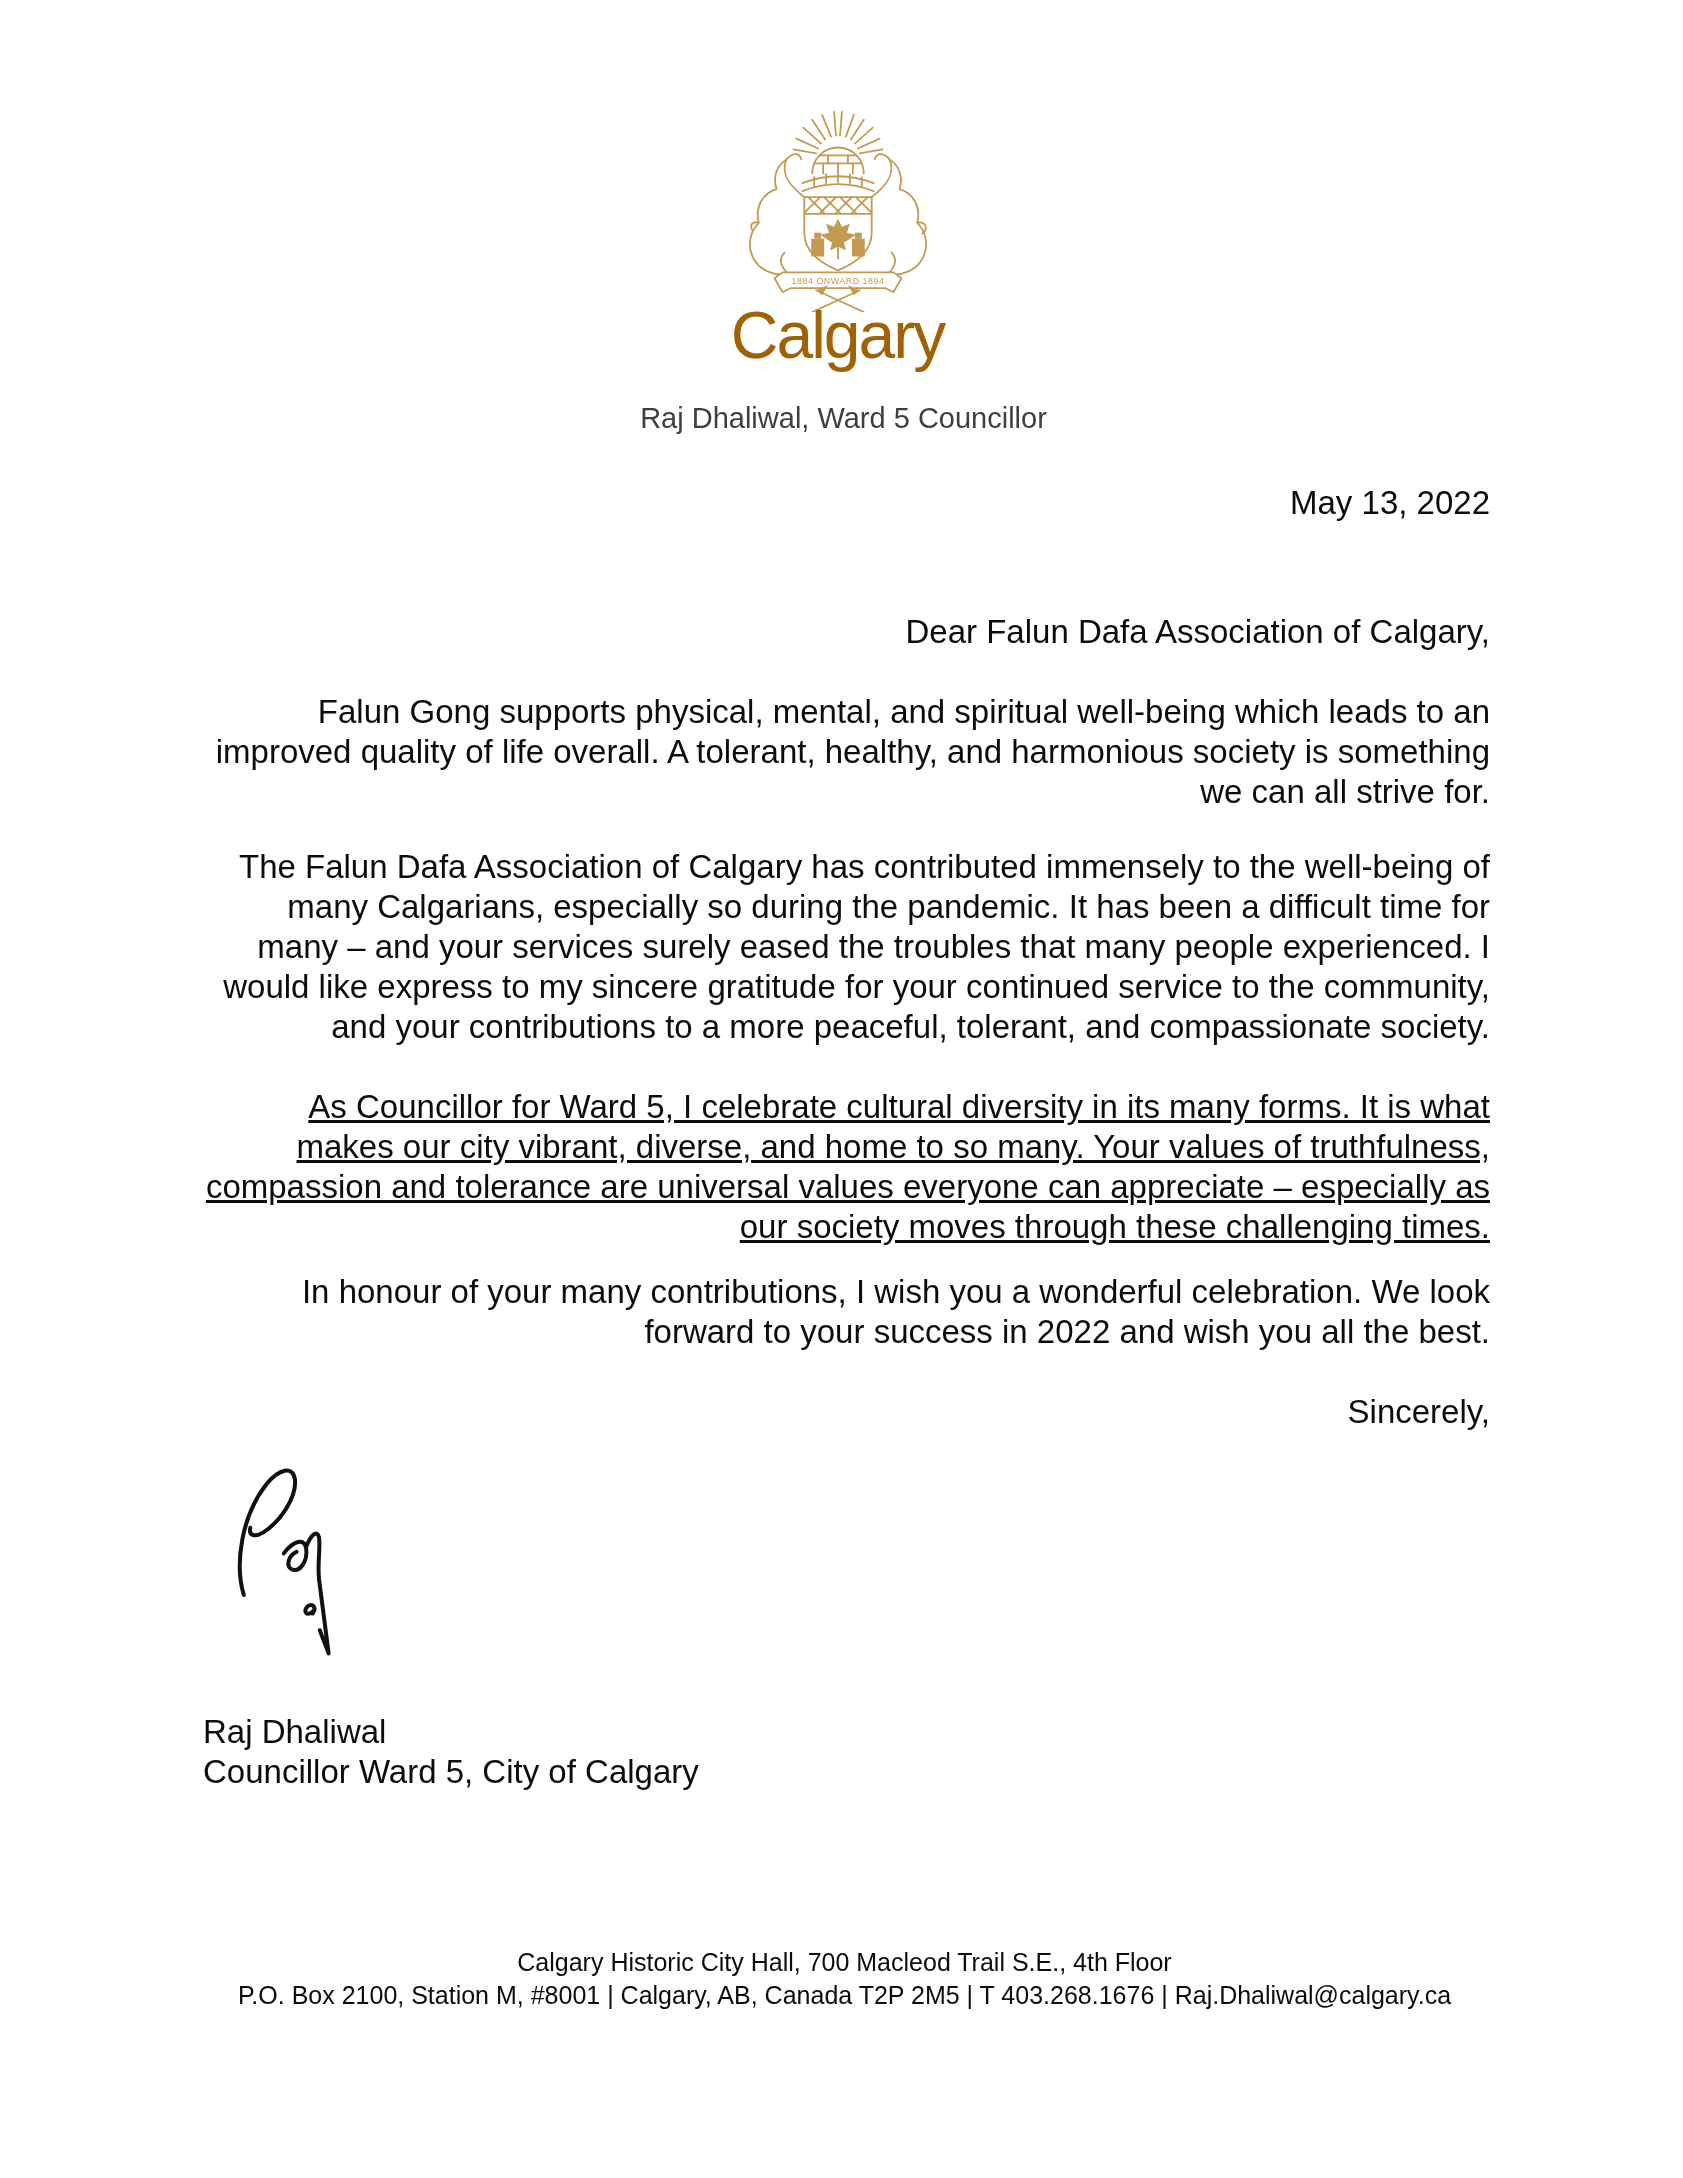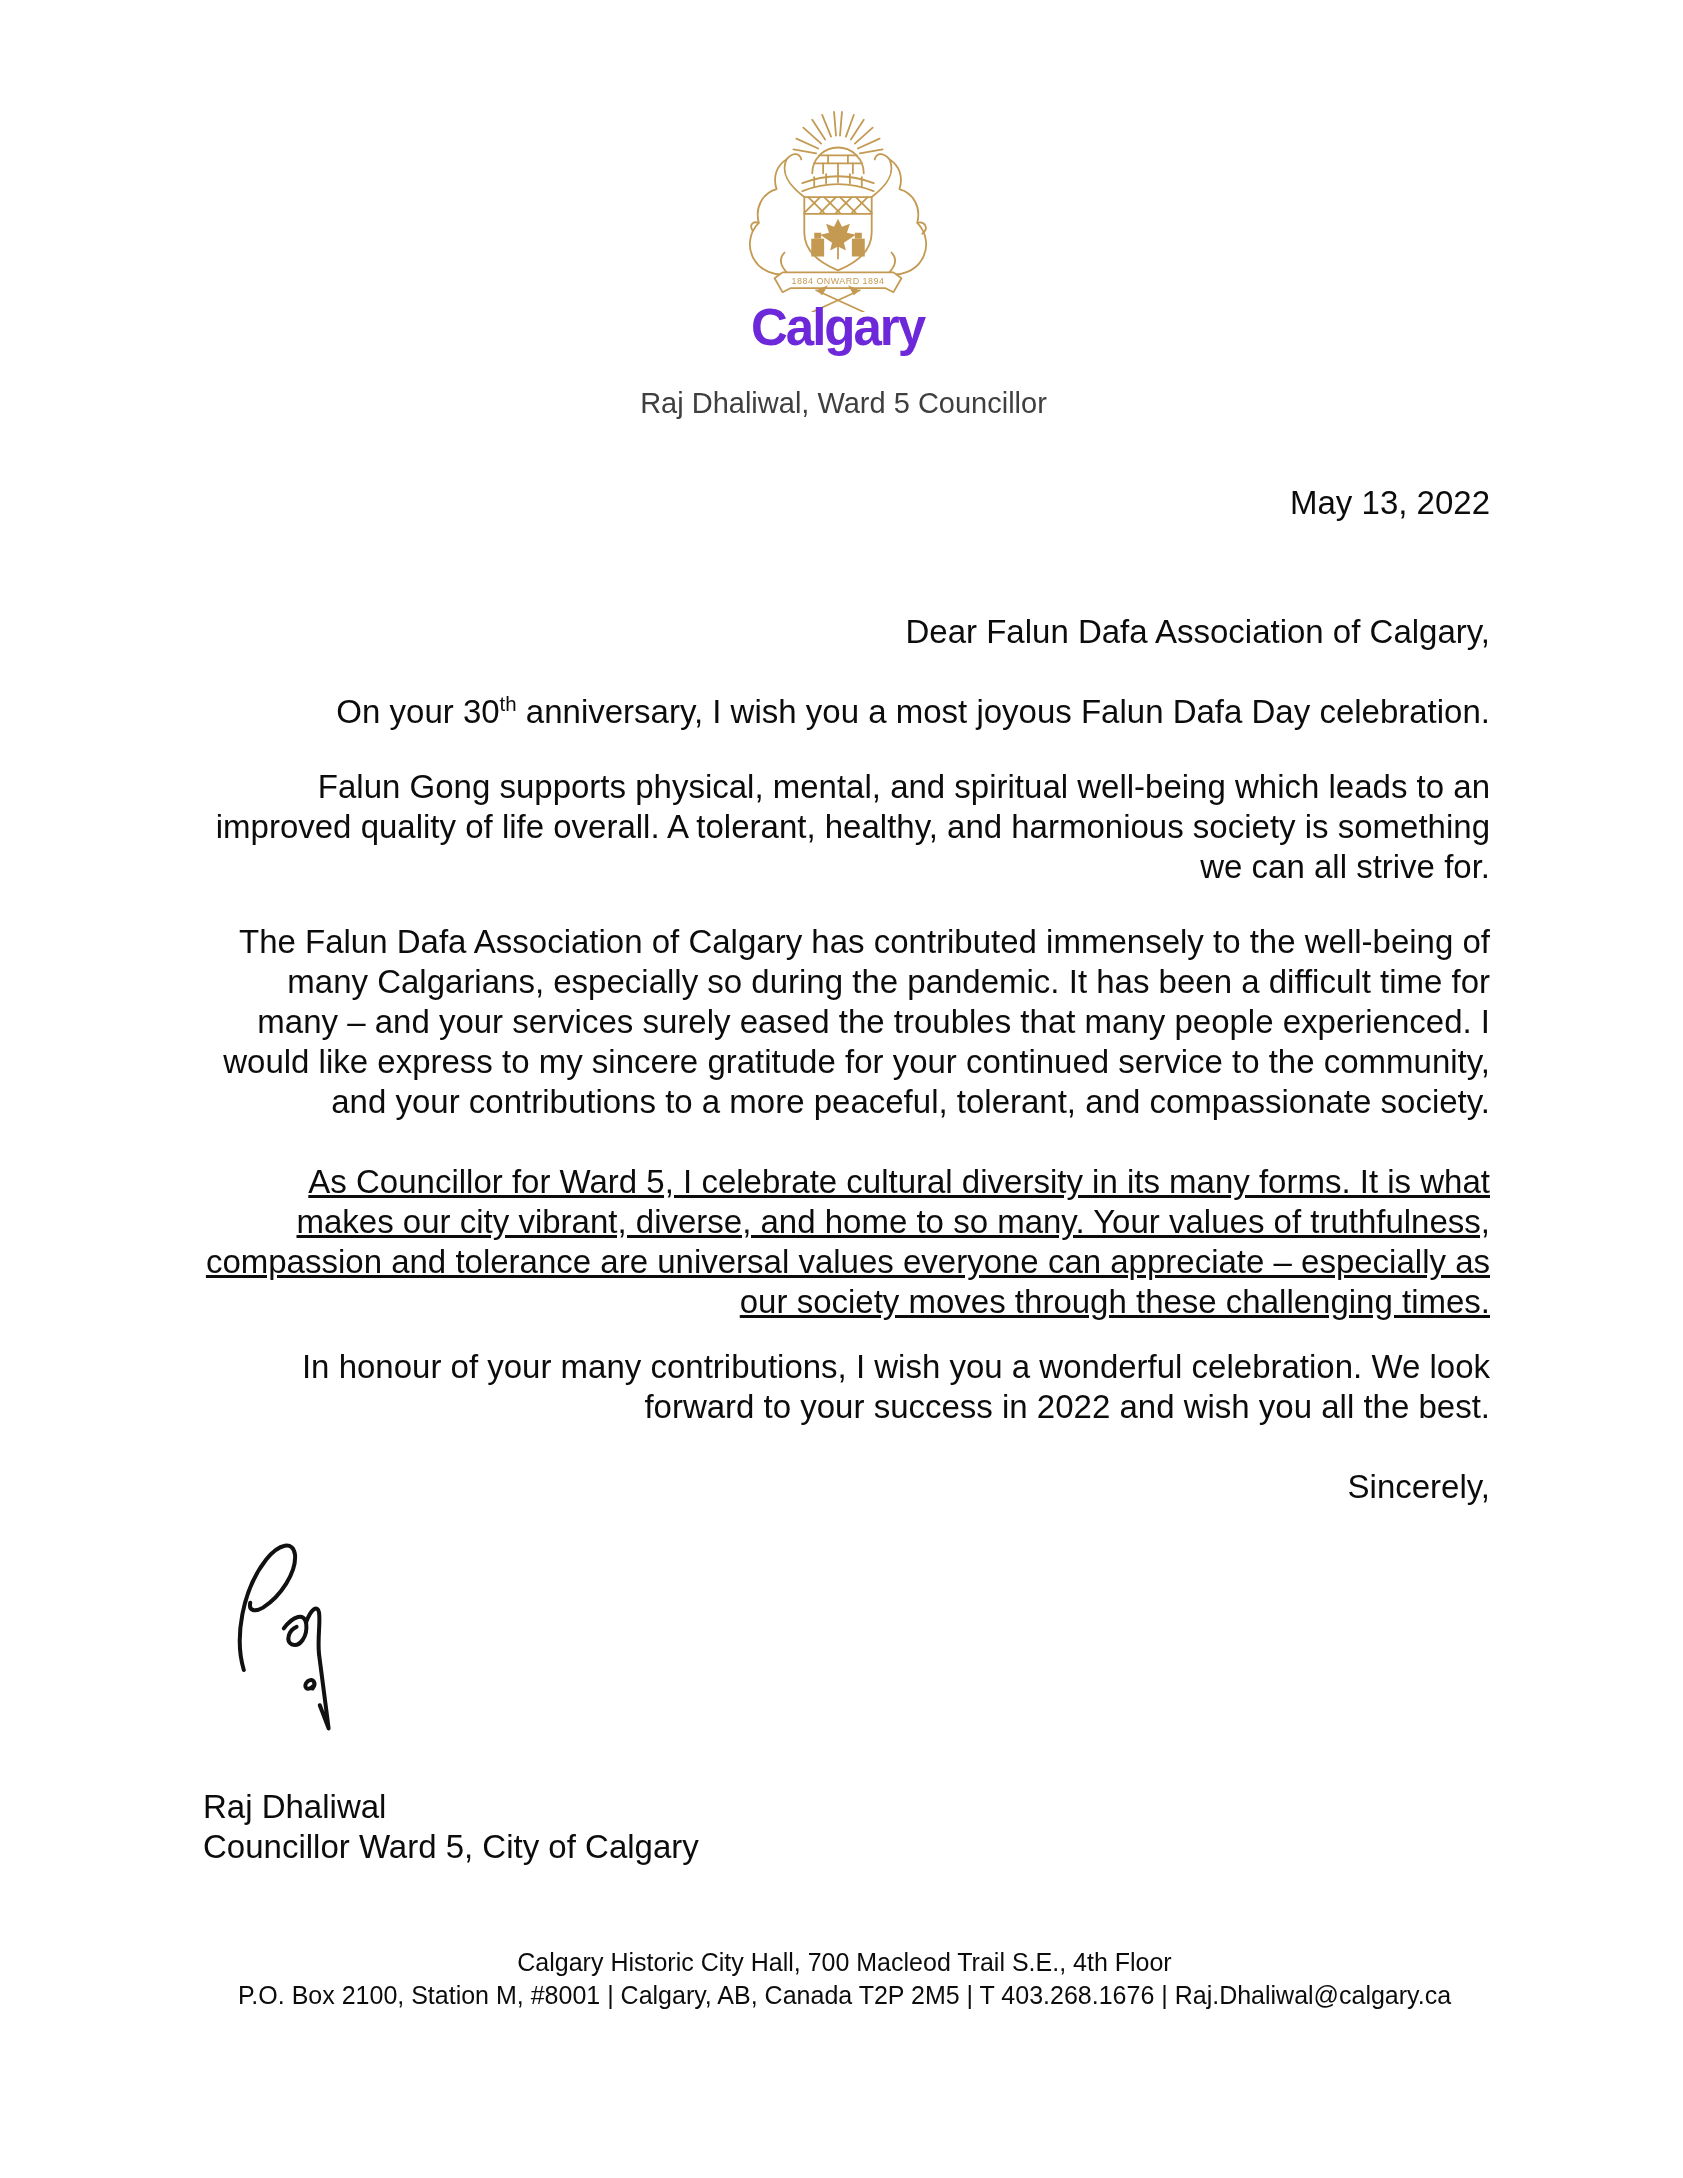--- a/index.html
+++ b/index.html
@@ -21,24 +21,24 @@
     right: 8px;
     text-align: center;
   }
   .crest {
     display: block;
     margin: 0 auto;
     width: 238px;
     height: 218px;
   }
   .wordmark {
-    font-size: 51px;
-    font-weight: 700;
+    font-size: 66px;
+    font-weight: 400;
     letter-spacing: -2px;
-    color: #6d28d9;
+    color: #a16207;
     line-height: 1;
     margin-top: -10px;
   }
   .subtitle {
     margin-top: 34px;
     font-size: 29px;
     color: #3f3f3f;
     padding-left: 12px;
   }
 
@@ -173,21 +173,20 @@
 
     <div class="wordmark">Calgary</div>
     <div class="subtitle">Raj Dhaliwal, Ward 5 Councillor</div>
   </div>
 
   <div class="letter-body">
     <p class="date">May 13, 2022</p>
 
     <p class="salutation">Dear Falun Dafa Association of Calgary,</p>
 
-    <p class="p1"><span>On your 30</span><sup class="ord">th</sup><span> anniversary, I wish you a most joyous Falun Dafa Day celebration.</span></p>
 
     <p class="p2">Falun Gong supports physical, mental, and spiritual well-being which leads to an improved quality of life overall. A tolerant, healthy, and harmonious society is something we can all strive for.</p>
 
     <p class="p3">The Falun Dafa Association of Calgary has contributed immensely to the well-being of many Calgarians, especially so during the pandemic. It has been a difficult time for many – and your services surely eased the troubles that many people experienced. I would like express to my sincere gratitude for your continued service to the community, and your contributions to a more peaceful, tolerant, and compassionate society.</p>
 
     <p class="p4">As Councillor for Ward 5, I celebrate cultural diversity in its many forms. It is what makes our city vibrant, diverse, and home to so many. Your values of truthfulness, compassion and tolerance are universal values everyone can appreciate – especially as our society moves through these challenging times.</p>
 
     <p class="p5">In honour of your many contributions, I wish you a wonderful celebration. We look forward to your success in 2022 and wish you all the best.</p>
 
     <p class="closing">Sincerely,</p>

